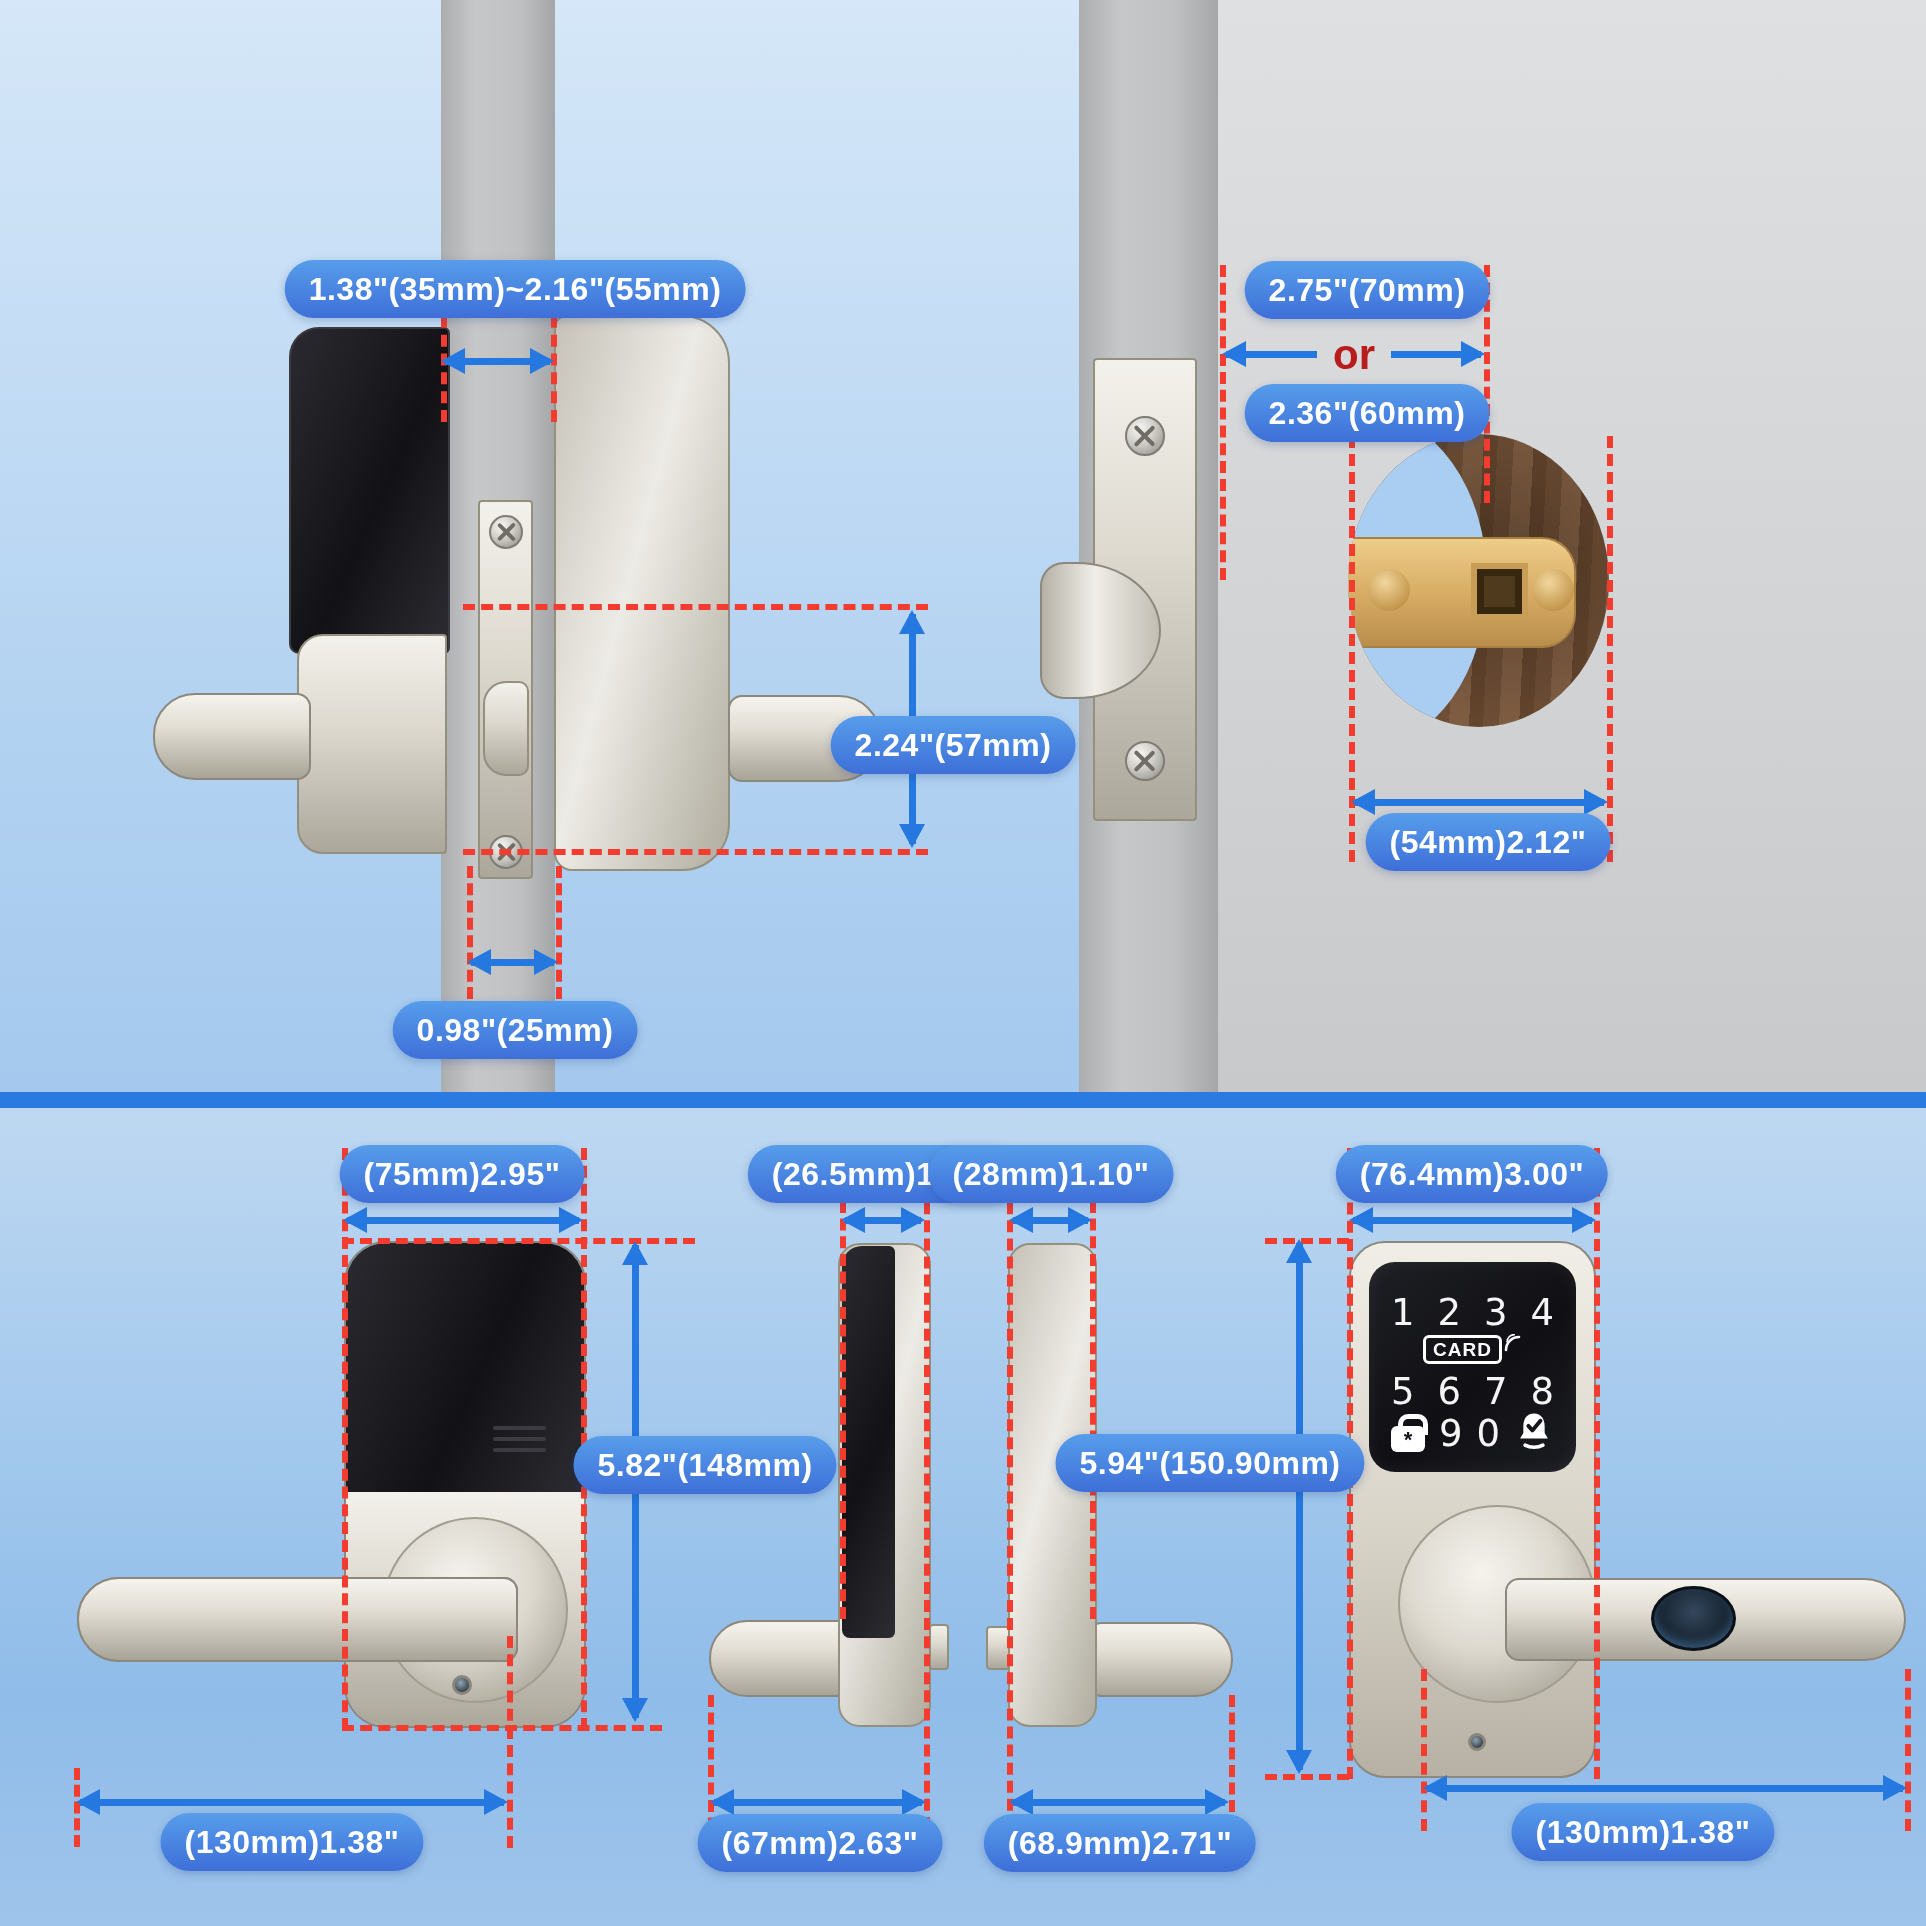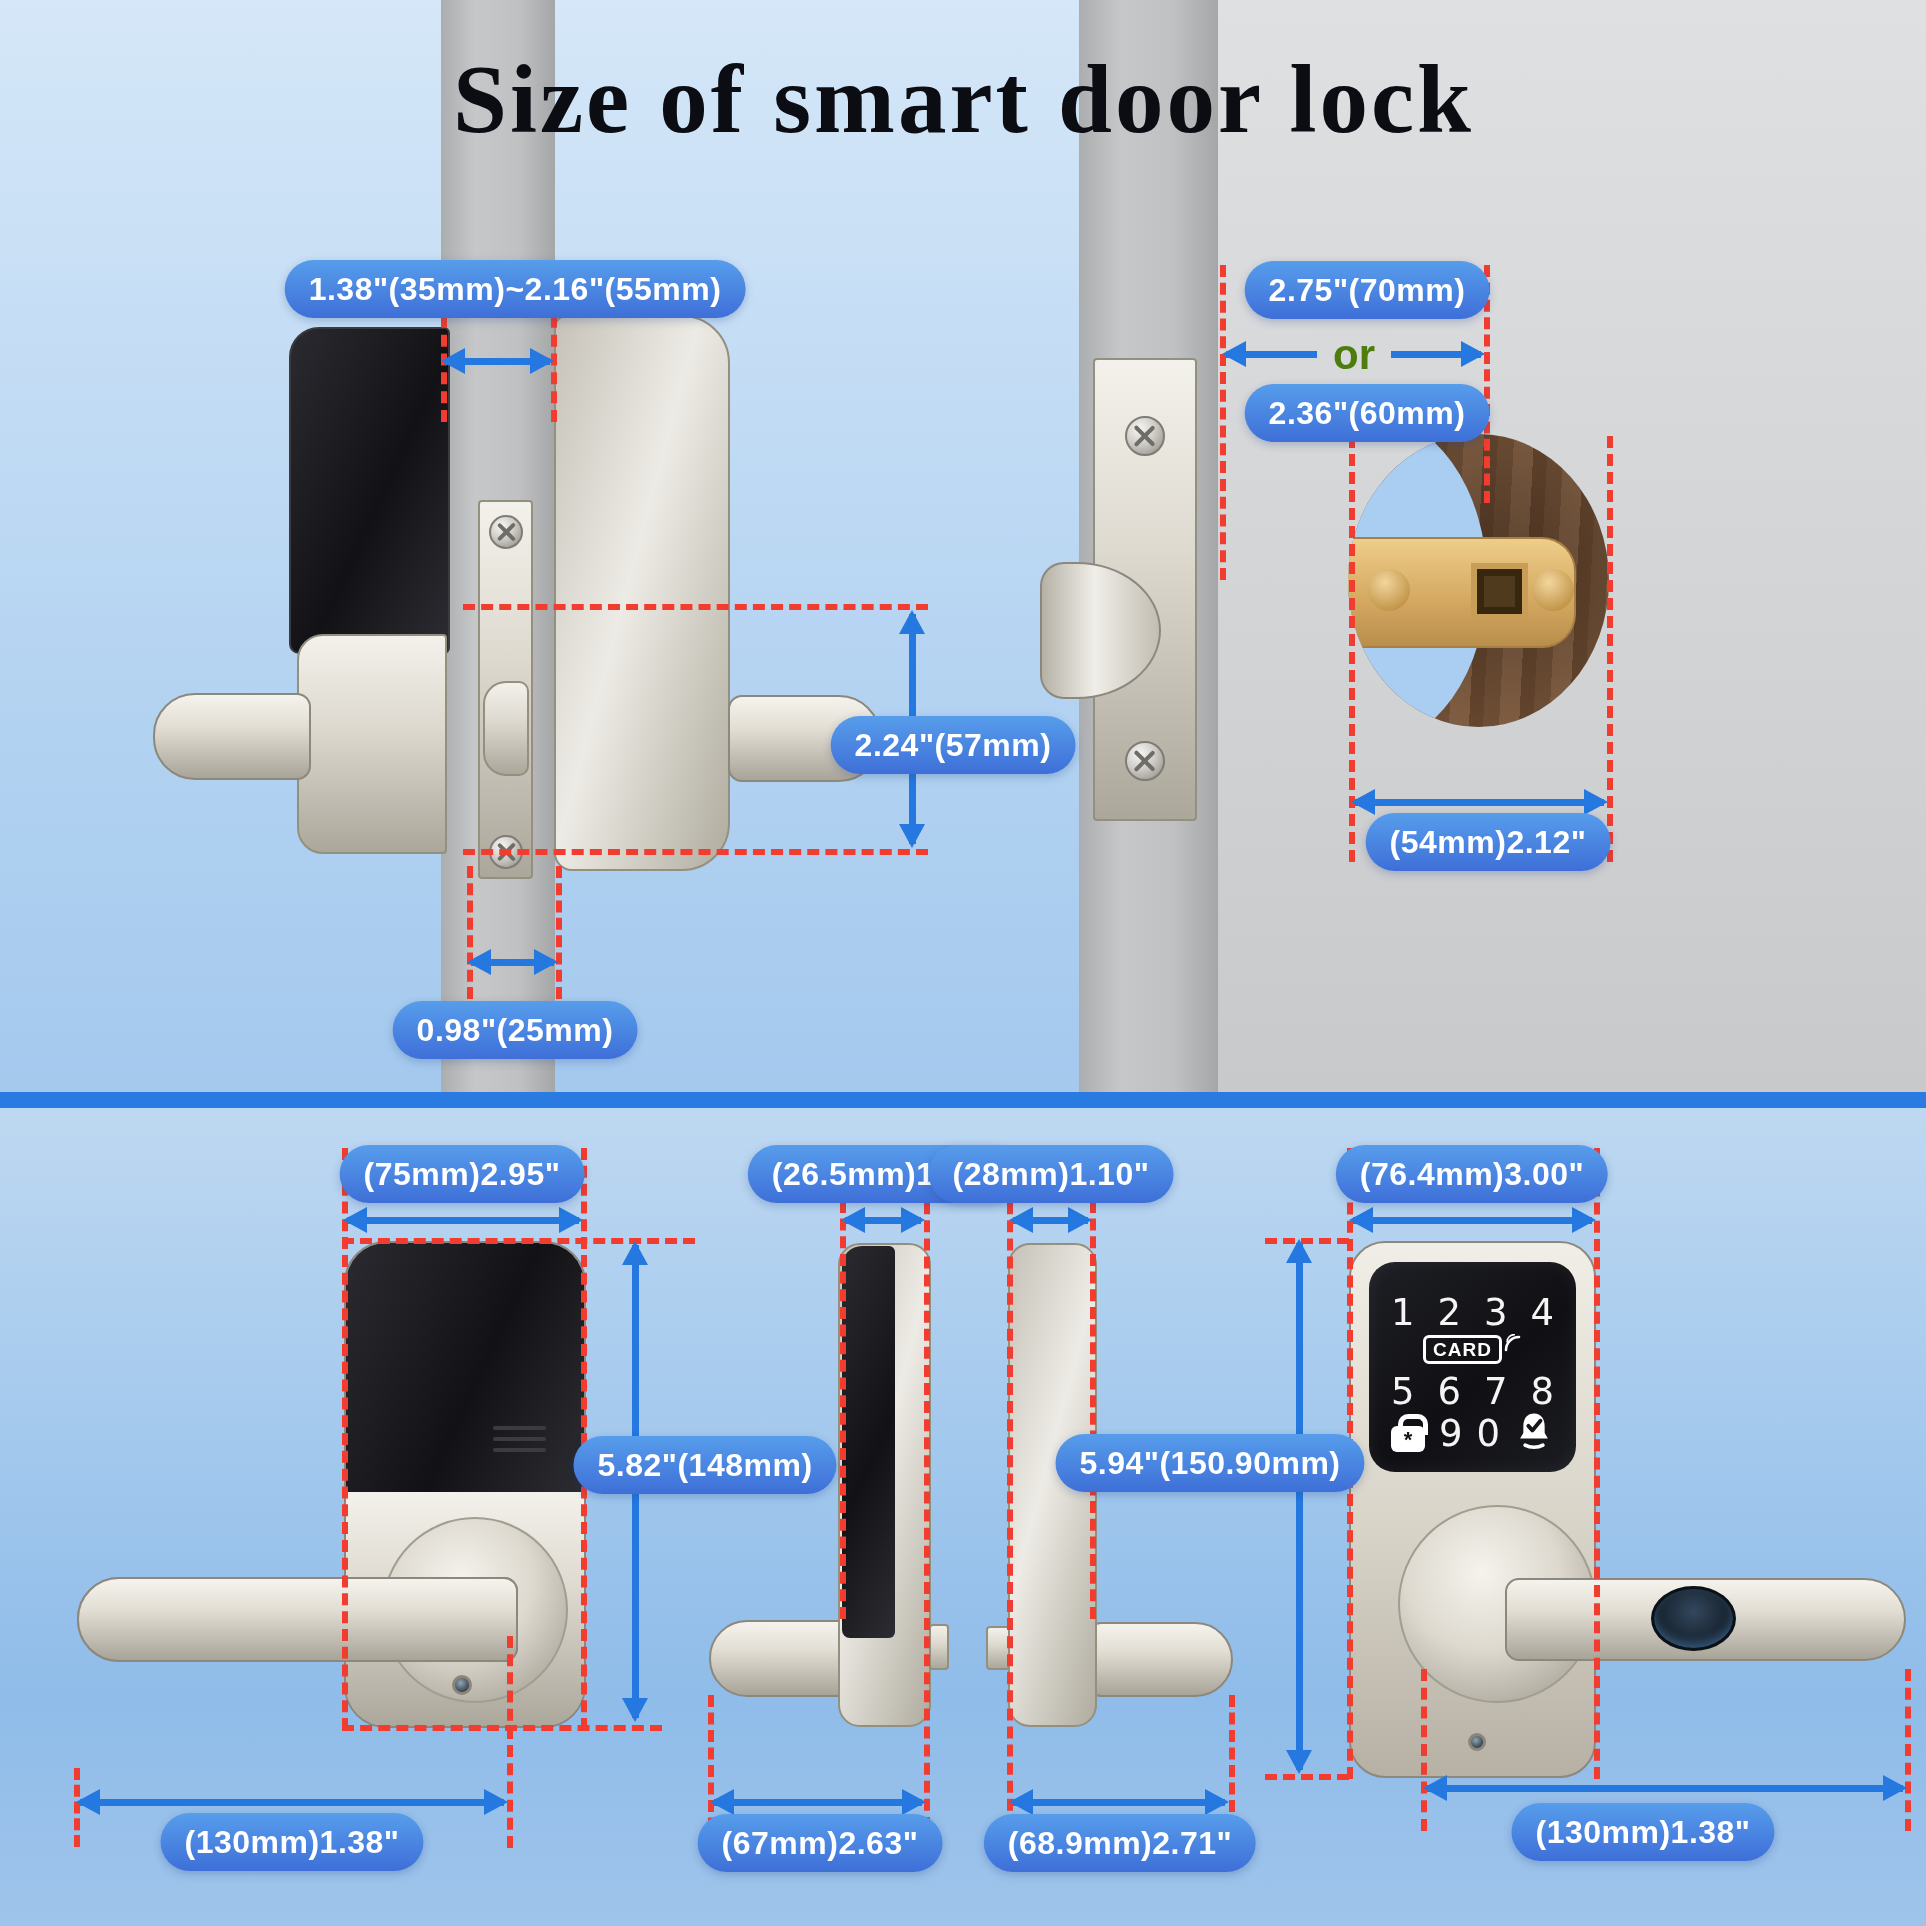--- a/index.html
+++ b/index.html
@@ -29,21 +29,21 @@
   .arh::before{content:"";position:absolute;left:-4px;top:-10px;width:0;height:0;
                border:13px solid transparent;border-left:0;border-right:24px solid #2478DF}
   .arh::after{content:"";position:absolute;right:-4px;top:-10px;width:0;height:0;
               border:13px solid transparent;border-right:0;border-left:24px solid #2478DF}
   .arv{position:absolute;width:7px;background:#2478DF;z-index:30}
   .arv::before{content:"";position:absolute;top:-4px;left:-10px;width:0;height:0;
                border:13px solid transparent;border-top:0;border-bottom:24px solid #2478DF}
   .arv::after{content:"";position:absolute;bottom:-4px;left:-10px;width:0;height:0;
               border:13px solid transparent;border-bottom:0;border-top:24px solid #2478DF}
   .or-chip{position:absolute;transform:translate(-50%,-50%);z-index:35;background:#D8D9DB;
-           color:#4d7c0f;font:700 42px/1 "Liberation Sans",sans-serif;padding:2px 16px}
+           color:#b91c1c;font:700 42px/1 "Liberation Sans",sans-serif;padding:2px 16px}
 
   
   .metal{background:linear-gradient(180deg,#F3F1EB 0%,#DDD9CF 42%,#ACA79B 100%);border:2px solid #94907F}
   .metalV{background:linear-gradient(105deg,#C6C2B9 0%,#EDEBE5 45%,#B0AC9F 100%);border:2px solid #94907F}
   .blackPanel{background:linear-gradient(115deg,#2A2A30 0%,#121216 55%,#2C2C32 100%)}
   .lever{position:absolute;background:linear-gradient(180deg,#F5F3ED 0%,#E2DED4 38%,#A9A498 100%);
          border:2px solid #8C887D;z-index:6}
   .rosette{position:absolute;border-radius:50%;z-index:5;
            background:radial-gradient(circle at 42% 34%,#F5F3ED 0%,#DDD9CF 45%,#B2ADA1 80%,#C9C5BA 100%);
            border:2px solid #A19D91}
@@ -91,21 +91,20 @@
 </style>
 </head>
 <body>
 
 <div class="canvas">
 
   <div class="abs wall" style="left:1216px;top:0;width:711px;height:1092px"></div>
   <div class="abs door" style="left:441px;top:0;width:114px;height:1092px"></div>
   <div class="abs door" style="left:1079px;top:0;width:139px;height:1092px"></div>
 
-  <h1 class="abs title">Size of smart door lock</h1>
 
   <div class="abs lever" style="left:153px;top:693px;width:158px;height:87px;border-radius:42px 14px 14px 42px"></div>
   <div class="abs lever" style="left:728px;top:695px;width:153px;height:87px;border-radius:14px 42px 42px 14px"></div>
   <div class="abs blackPanel" style="left:289px;top:327px;width:161px;height:327px;border-radius:30px 6px 6px 10px;border:2px solid #3A3A40;z-index:3"></div>
   <div class="abs metal" style="left:297px;top:634px;width:150px;height:220px;border-radius:26px 4px 4px 26px;z-index:3"></div>
   <div class="abs metalV" style="left:554px;top:315px;width:176px;height:556px;border-radius:12px 48px 48px 18px;z-index:3"></div>
   <div class="abs metal" style="left:478px;top:500px;width:55px;height:379px;border-radius:4px;z-index:4"></div>
   <div class="screw" style="left:489px;top:515px;width:34px;height:34px;z-index:5"></div>
   <div class="screw" style="left:489px;top:835px;width:34px;height:34px;z-index:5"></div>
   <div class="abs metal" style="left:483px;top:681px;width:46px;height:95px;border-radius:23px 10px 10px 23px;z-index:5"></div>

